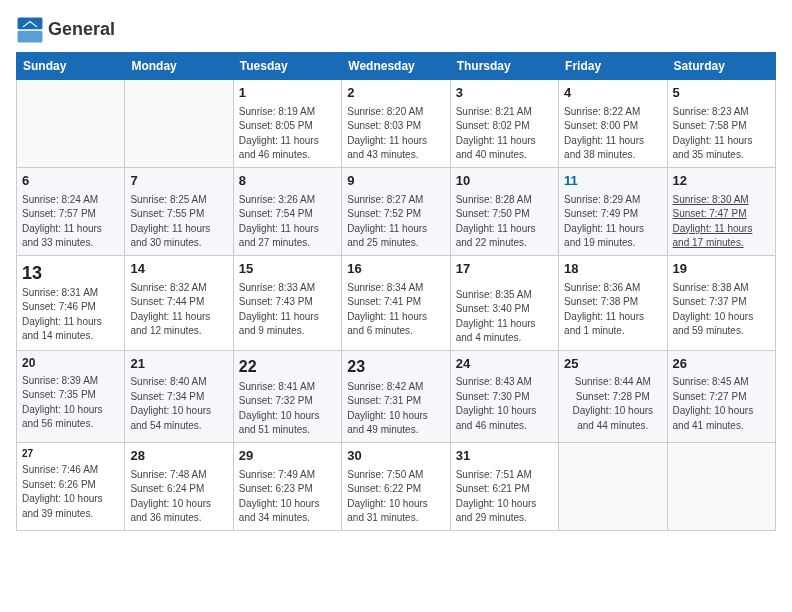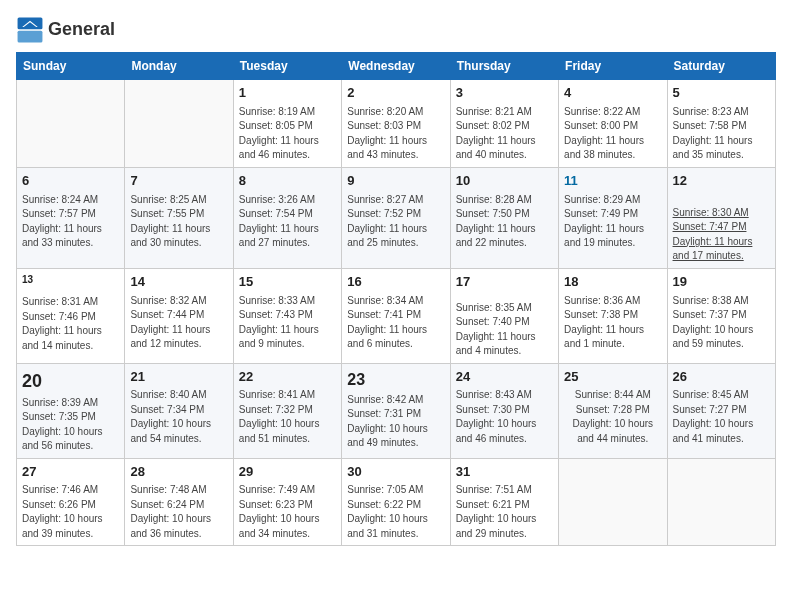--- a/index.html
+++ b/index.html
@@ -184,29 +184,29 @@
 Sunset: 7:50 PM
 Daylight: 11 hours and 22 minutes.</div>
         </td>
         <td>
           <span class="cell-info" style="font-weight: bold; font-size: 13px; color: #0369a1; display: block; margin-bottom: 2px;">11</span>
           <div class="cell-info" style="white-space: pre-line;">Sunrise: 8:29 AM
 Sunset: 7:49 PM
 Daylight: 11 hours and 19 minutes.</div>
         </td>
         <td>
-          <span class="cell-info" style="font-weight: bold; font-size: 13px; color: rgb(34, 34, 34); display: block; margin-bottom: 15px;">12</span>
+          <span class="cell-info" style="font-weight: bold; font-size: 13px; color: rgb(34, 34, 34); display: block; margin-bottom: 2px;">12</span>
           <div class="cell-info" style="white-space: pre-line; text-decoration: underline;">Sunrise: 8:30 AM
 Sunset: 7:47 PM
 Daylight: 11 hours and 17 minutes.</div>
         </td>
       </tr>
       <tr>
         <td>
-          <span class="cell-info" style="font-weight: bold; font-size: 10px; color: rgb(34, 34, 34); display: block; margin-bottom: 8px;">13</span>
+          <span class="cell-info" style="font-weight: bold; font-size: 18px; color: rgb(34, 34, 34); display: block; margin-bottom: 0;">13</span>
           <div class="cell-info" style="white-space: pre-line;">Sunrise: 8:31 AM
 Sunset: 7:46 PM
 Daylight: 11 hours and 14 minutes.</div>
         </td>
         <td>
           <span class="cell-info" style="font-weight: bold; font-size: 13px; color: rgb(34, 34, 34); display: block; margin-bottom: 2px;">14</span>
           <div class="cell-info" style="white-space: pre-line;">Sunrise: 8:32 AM
 Sunset: 7:44 PM
 Daylight: 11 hours and 12 minutes.</div>
         </td>
@@ -218,51 +218,51 @@
         </td>
         <td>
           <span class="cell-info" style="font-weight: bold; font-size: 13px; color: rgb(34, 34, 34); display: block; margin-bottom: 2px;">16</span>
           <div class="cell-info" style="white-space: pre-line;">Sunrise: 8:34 AM
 Sunset: 7:41 PM
 Daylight: 11 hours and 6 minutes.</div>
         </td>
         <td>
           <span class="cell-info" style="font-weight: bold; font-size: 13px; color: rgb(34, 34, 34); display: block; margin-bottom: 9px;">17</span>
           <div class="cell-info" style="white-space: pre-line;">Sunrise: 8:35 AM
-Sunset: 7:40 PM
+Sunset: 3:40 PM
 Daylight: 11 hours and 4 minutes.</div>
         </td>
         <td>
           <span class="cell-info" style="font-weight: bold; font-size: 13px; color: rgb(34, 34, 34); display: block; margin-bottom: 2px;">18</span>
           <div class="cell-info" style="white-space: pre-line;">Sunrise: 8:36 AM
 Sunset: 7:38 PM
 Daylight: 11 hours and 1 minute.</div>
         </td>
         <td>
           <span class="cell-info" style="font-weight: bold; font-size: 13px; color: rgb(34, 34, 34); display: block; margin-bottom: 2px;">19</span>
           <div class="cell-info" style="white-space: pre-line;">Sunrise: 8:38 AM
 Sunset: 7:37 PM
 Daylight: 10 hours and 59 minutes.</div>
         </td>
       </tr>
       <tr>
         <td>
-          <span class="cell-info" style="font-weight: bold; font-size: 18px; color: rgb(34, 34, 34); display: block; margin-bottom: 2px;">20</span>
+          <span class="cell-info" style="font-weight: bold; font-size: 12px; color: rgb(34, 34, 34); display: block; margin-bottom: 2px;">20</span>
           <div class="cell-info" style="white-space: pre-line;">Sunrise: 8:39 AM
 Sunset: 7:35 PM
 Daylight: 10 hours and 56 minutes.</div>
         </td>
         <td>
           <span class="cell-info" style="font-weight: bold; font-size: 13px; color: rgb(34, 34, 34); display: block; margin-bottom: 2px;">21</span>
           <div class="cell-info" style="white-space: pre-line;">Sunrise: 8:40 AM
 Sunset: 7:34 PM
 Daylight: 10 hours and 54 minutes.</div>
         </td>
         <td>
-          <span class="cell-info" style="font-weight: bold; font-size: 13px; color: rgb(34, 34, 34); display: block; margin-bottom: 2px;">22</span>
+          <span class="cell-info" style="font-weight: bold; font-size: 16px; color: rgb(34, 34, 34); display: block; margin-bottom: 2px;">22</span>
           <div class="cell-info" style="white-space: pre-line;">Sunrise: 8:41 AM
 Sunset: 7:32 PM
 Daylight: 10 hours and 51 minutes.</div>
         </td>
         <td>
           <span class="cell-info" style="font-weight: bold; font-size: 16px; color: rgb(34, 34, 34); display: block; margin-bottom: 2px;">23</span>
           <div class="cell-info" style="white-space: pre-line;">Sunrise: 8:42 AM
 Sunset: 7:31 PM
 Daylight: 10 hours and 49 minutes.</div>
         </td>
@@ -280,40 +280,40 @@
         </td>
         <td>
           <span class="cell-info" style="font-weight: bold; font-size: 13px; color: rgb(34, 34, 34); display: block; margin-bottom: 2px;">26</span>
           <div class="cell-info" style="white-space: pre-line;">Sunrise: 8:45 AM
 Sunset: 7:27 PM
 Daylight: 10 hours and 41 minutes.</div>
         </td>
       </tr>
       <tr>
         <td>
-          <span class="cell-info" style="font-weight: bold; font-size: 13px; color: rgb(34, 34, 34); display: block; margin-bottom: 2px;">27</span>
+          <span class="cell-info" style="font-weight: bold; font-size: 10px; color: rgb(34, 34, 34); display: block; margin-bottom: 2px;">27</span>
           <div class="cell-info" style="white-space: pre-line;">Sunrise: 7:46 AM
 Sunset: 6:26 PM
 Daylight: 10 hours and 39 minutes.</div>
         </td>
         <td>
           <span class="cell-info" style="font-weight: bold; font-size: 13px; color: rgb(34, 34, 34); display: block; margin-bottom: 2px;">28</span>
           <div class="cell-info" style="white-space: pre-line;">Sunrise: 7:48 AM
 Sunset: 6:24 PM
 Daylight: 10 hours and 36 minutes.</div>
         </td>
         <td>
           <span class="cell-info" style="font-weight: bold; font-size: 13px; color: rgb(34, 34, 34); display: block; margin-bottom: 2px;">29</span>
           <div class="cell-info" style="white-space: pre-line;">Sunrise: 7:49 AM
 Sunset: 6:23 PM
 Daylight: 10 hours and 34 minutes.</div>
         </td>
         <td>
           <span class="cell-info" style="font-weight: bold; font-size: 13px; color: rgb(34, 34, 34); display: block; margin-bottom: 2px;">30</span>
-          <div class="cell-info" style="white-space: pre-line;">Sunrise: 7:05 AM
+          <div class="cell-info" style="white-space: pre-line;">Sunrise: 7:50 AM
 Sunset: 6:22 PM
 Daylight: 10 hours and 31 minutes.</div>
         </td>
         <td>
           <span class="cell-info" style="font-weight: bold; font-size: 13px; color: rgb(34, 34, 34); display: block; margin-bottom: 2px;">31</span>
           <div class="cell-info" style="white-space: pre-line;">Sunrise: 7:51 AM
 Sunset: 6:21 PM
 Daylight: 10 hours and 29 minutes.</div>
         </td>
         <td class="empty-cell"></td>

